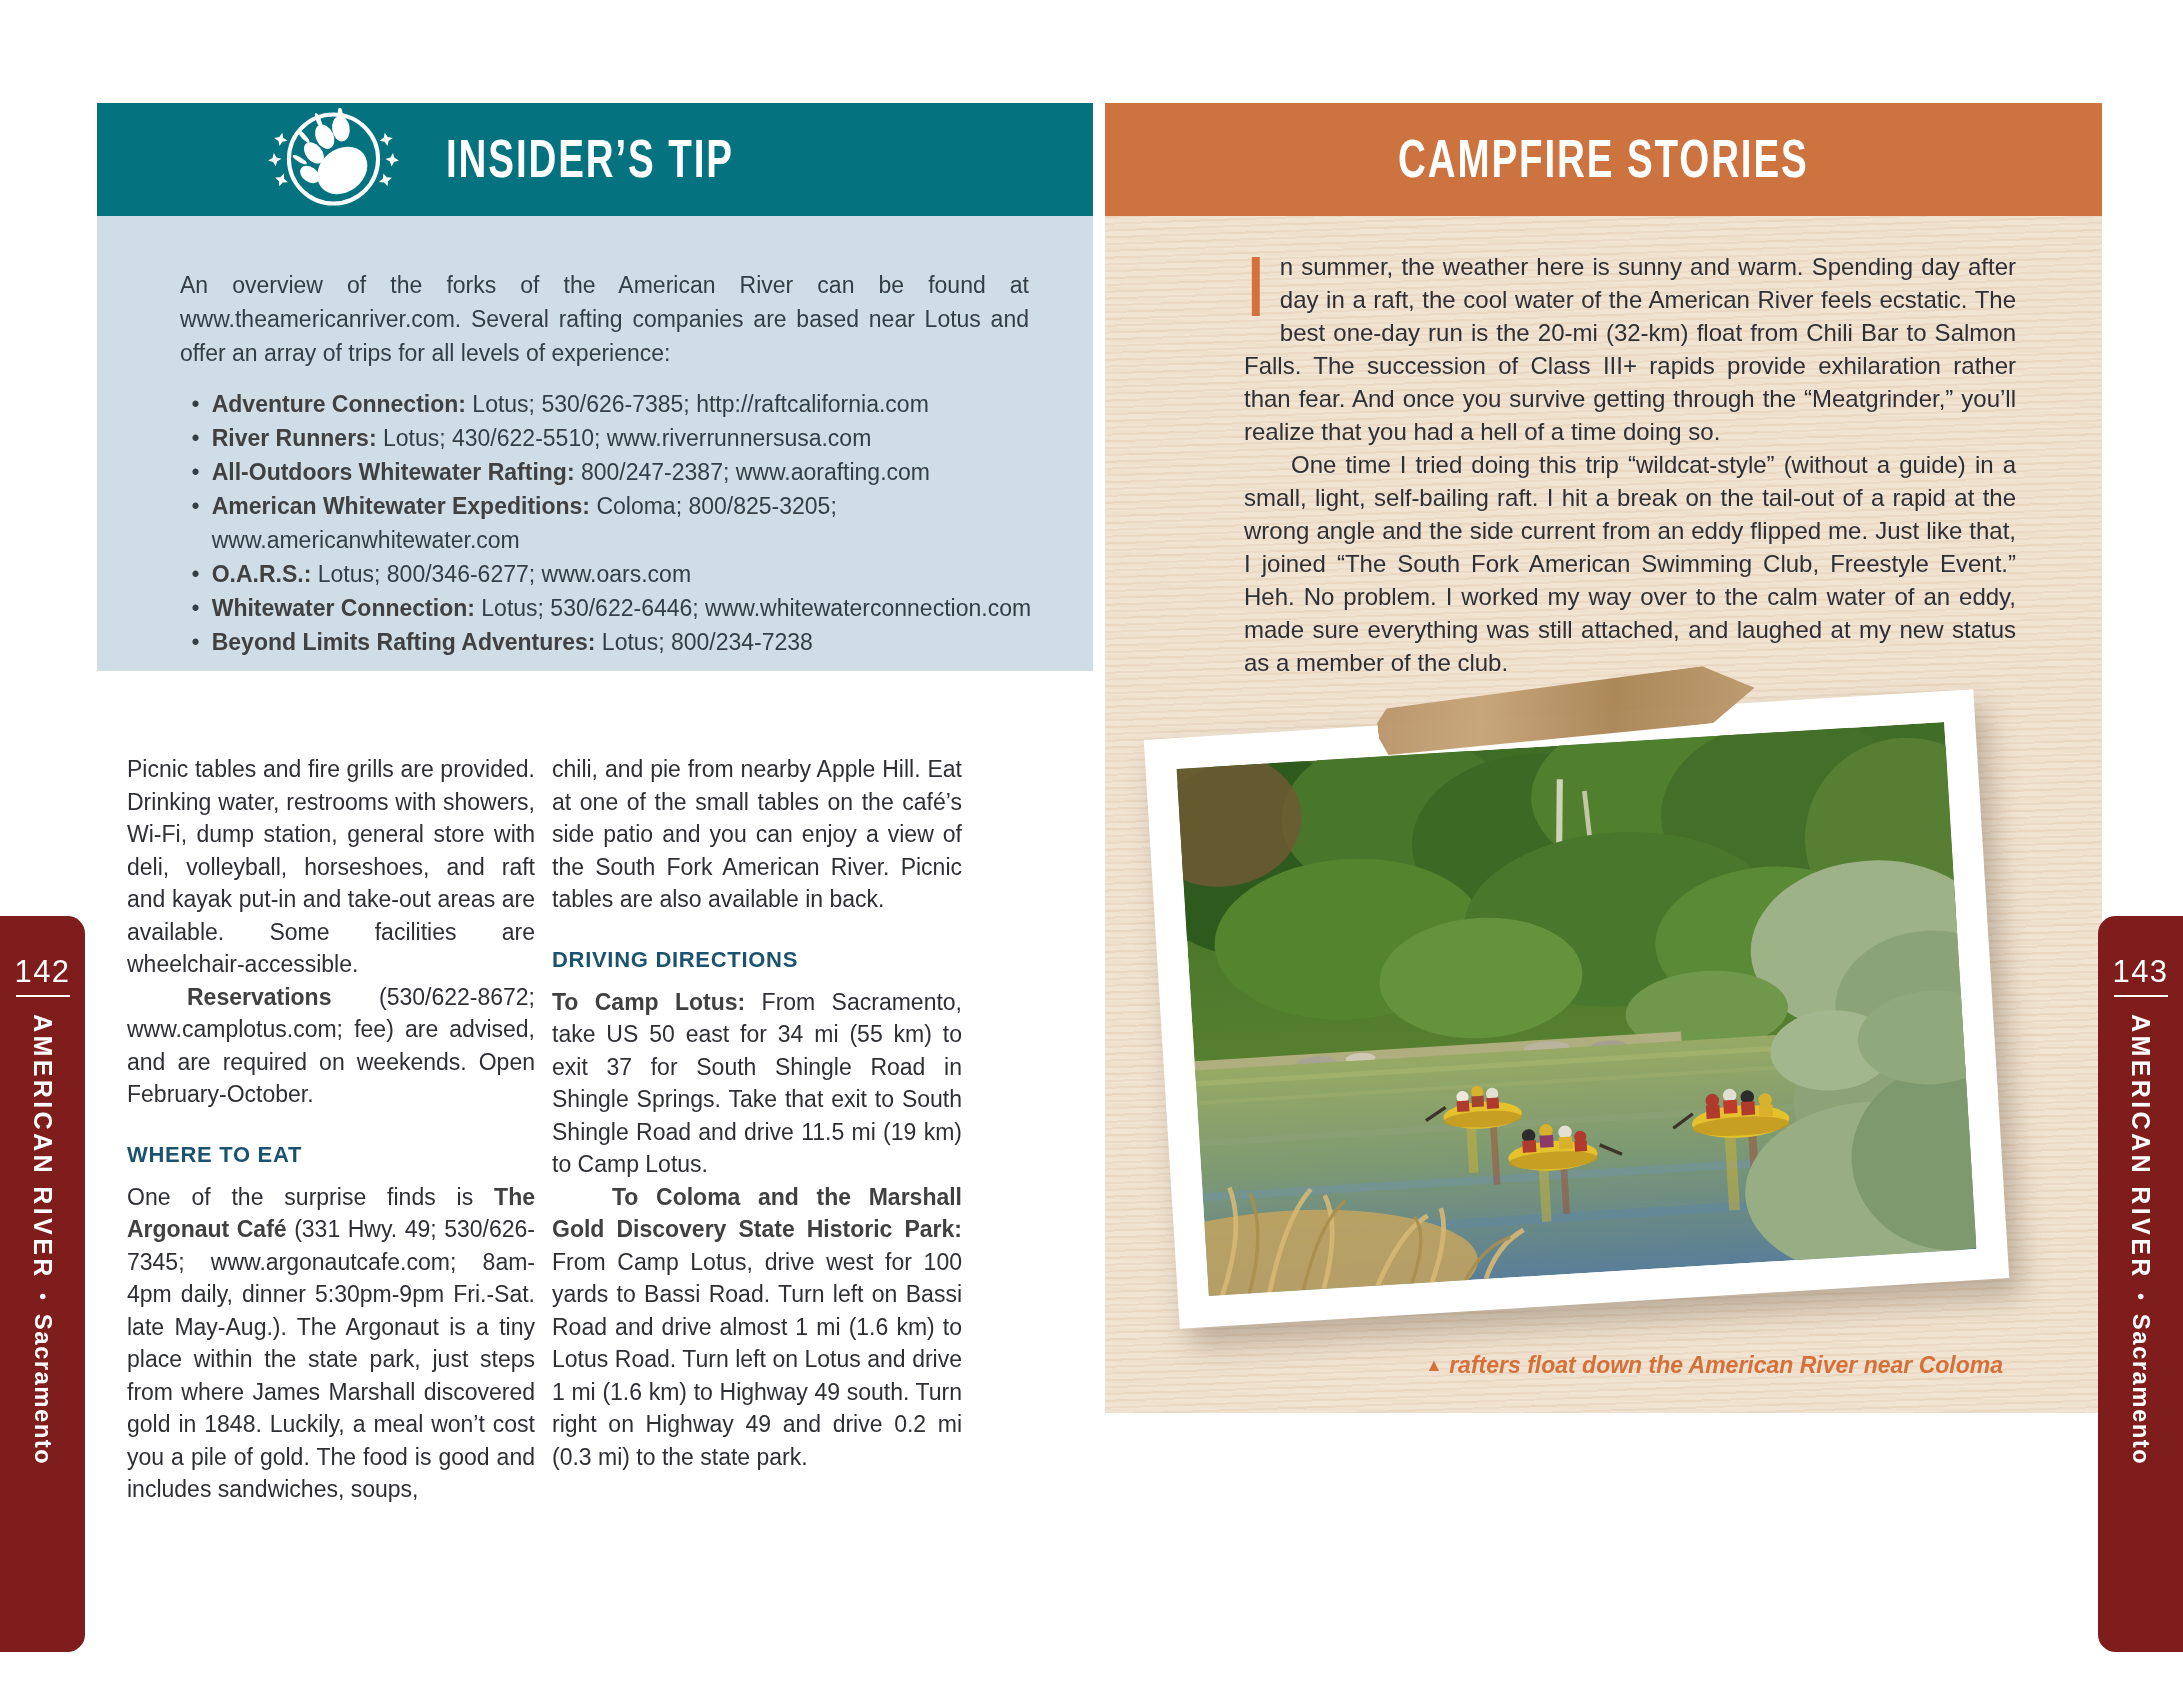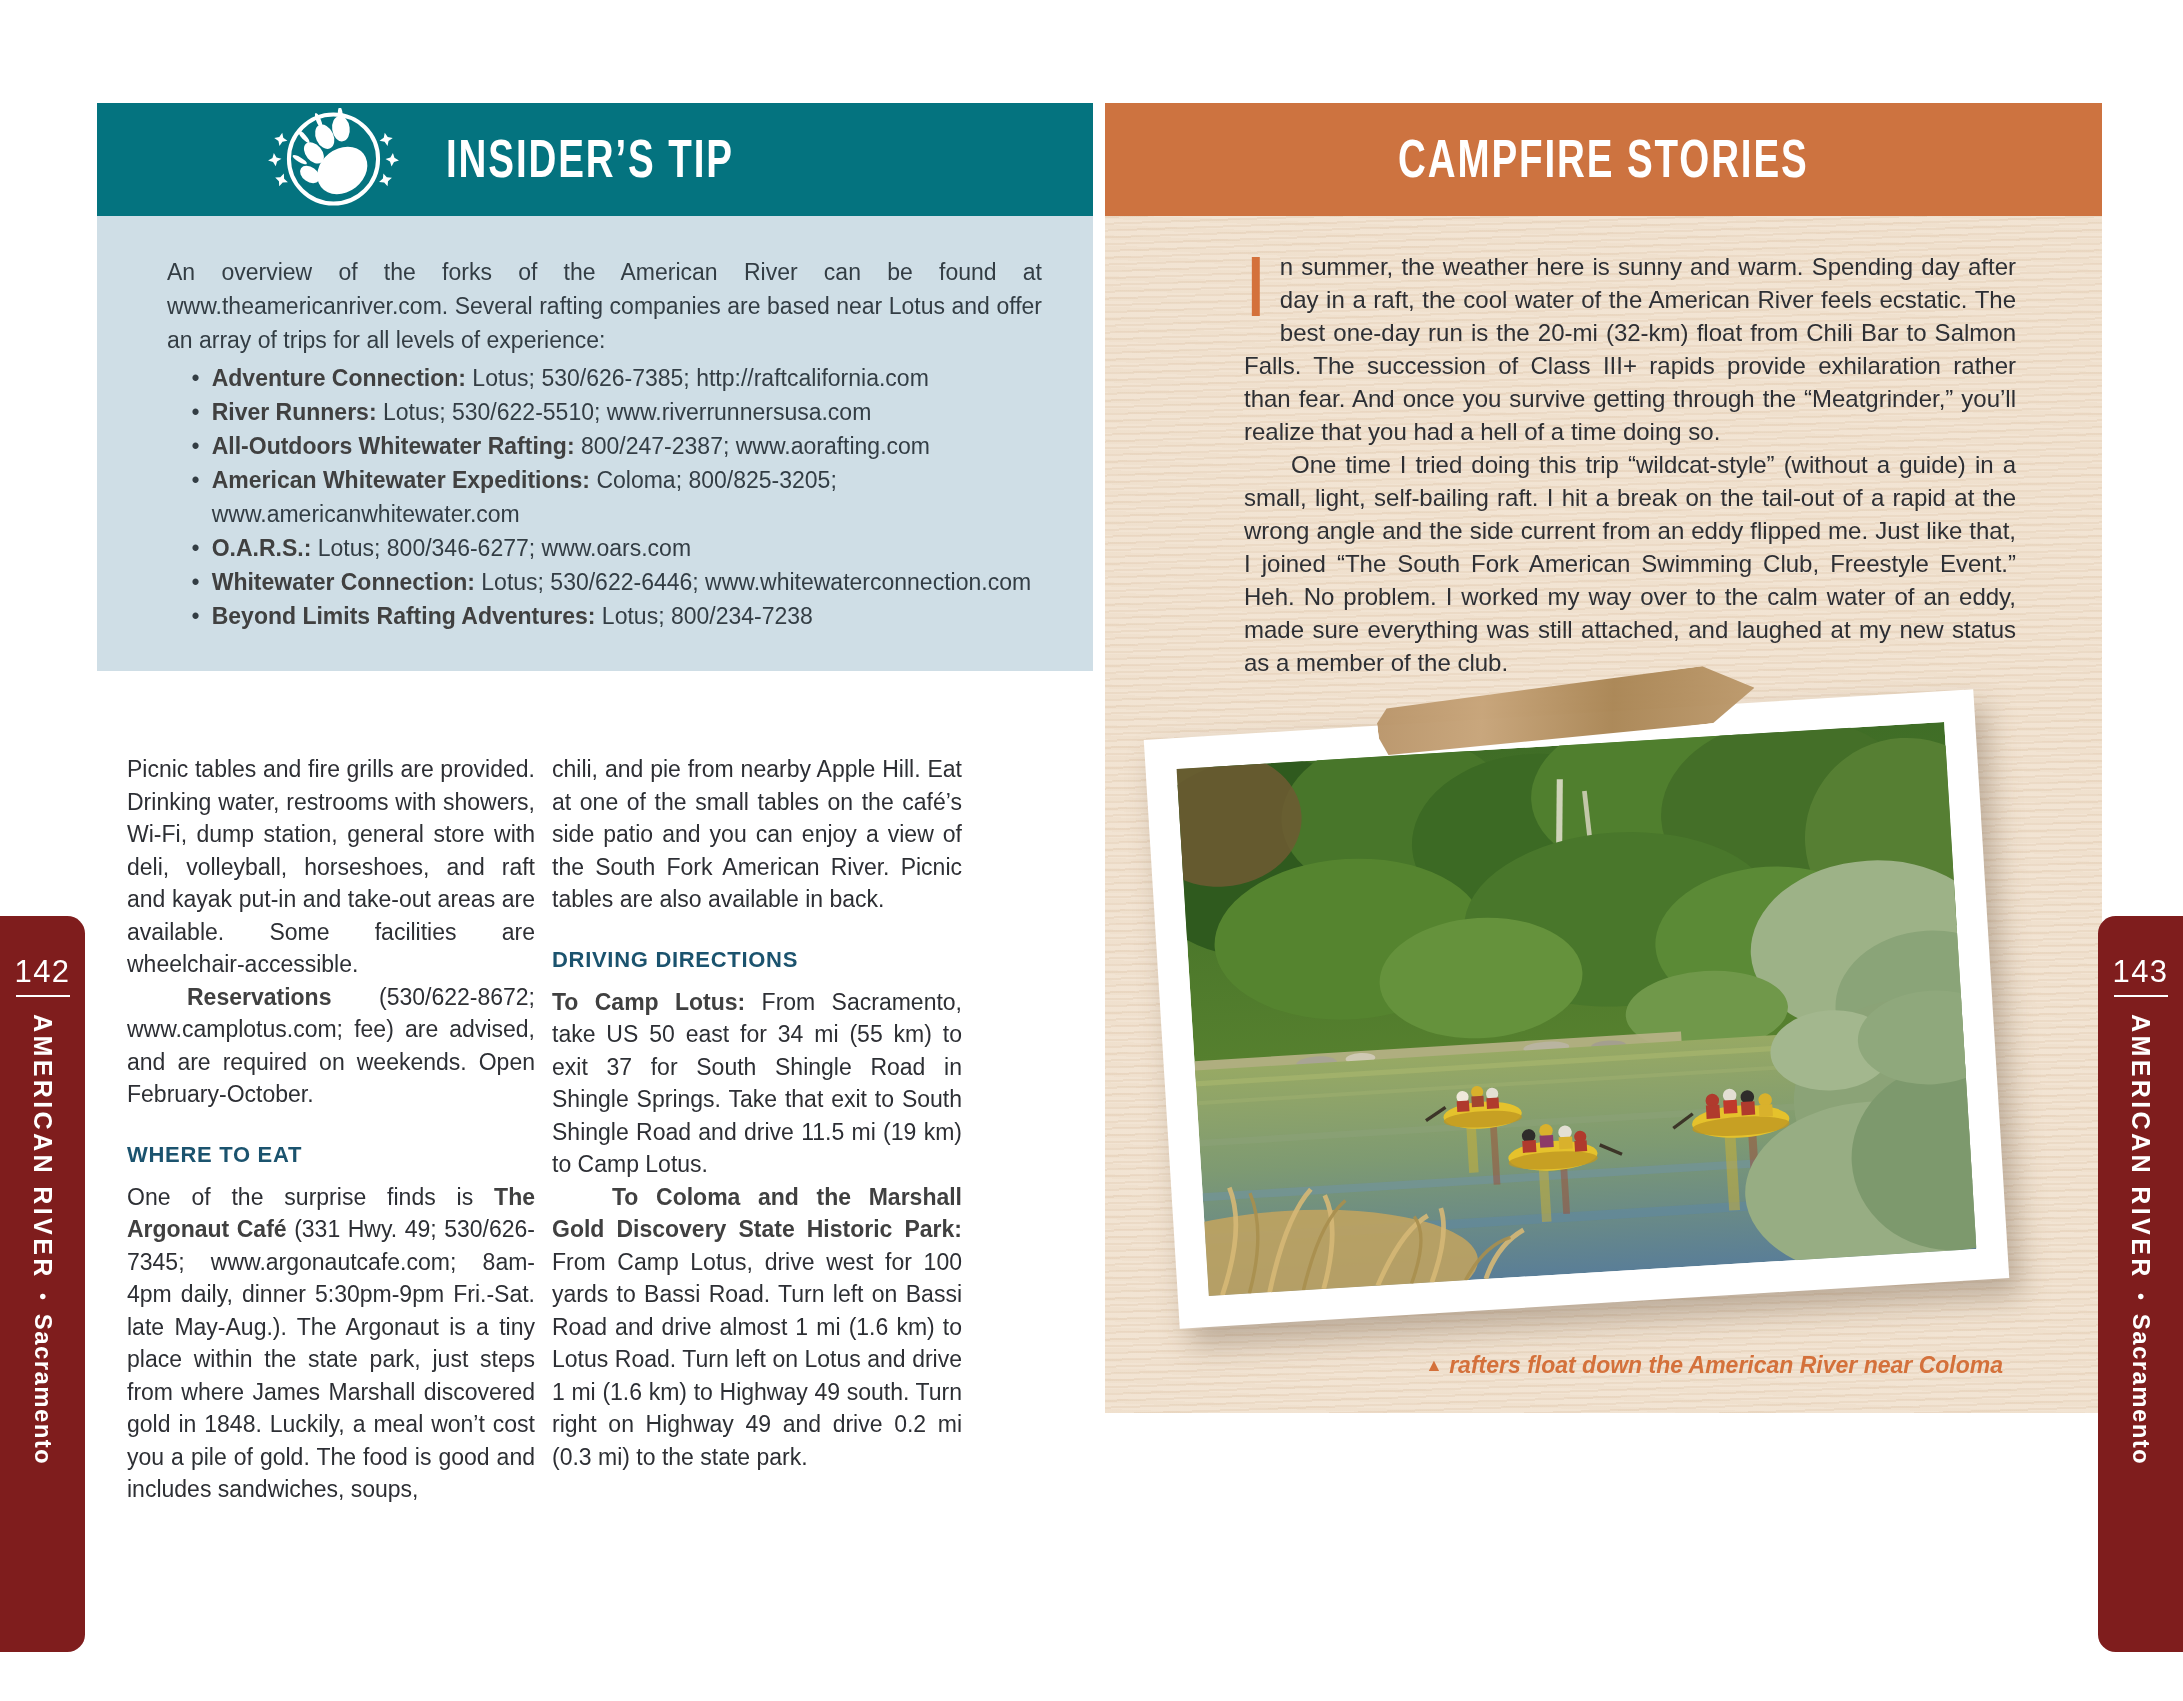--- a/index.html
+++ b/index.html
@@ -9,21 +9,21 @@
   
   .tip-header{position:absolute;left:97px;top:103px;width:996px;height:113px;background:#04737f;}
   .badge{position:absolute;left:169px;top:5.4px;width:135px;height:102px;}
   .tip-title{position:absolute;left:349px;top:0;height:113px;display:flex;align-items:center;}
   .condense{display:inline-block;transform:scaleY(1.32) scaleX(0.94);transform-origin:left center;
             font-weight:700;font-size:41px;letter-spacing:2px;color:#ffffff;white-space:nowrap;}
   .story-header .condense{transform-origin:center center;}
 
   .tip-body{position:absolute;left:97px;top:216px;width:996px;height:455px;background:#cfdee6;
             box-sizing:border-box;padding:35px 47px 0 66px;font-size:23px;line-height:34px;color:#333d44;}
-  .tip-intro{margin:4px;text-align:justify;}
+  .tip-intro{margin:17px;text-align:justify;}
   .tip-list{list-style:none;margin:0 0 0 27px;padding:0;}
   .tip-item{position:relative;padding-left:21.7px;text-align:left;}
   .bullet{position:absolute;left:1.4px;top:0;}
   .lead{font-weight:700;color:#404040;}
 
   
   .col{position:absolute;top:719px;font-size:23px;line-height:32.5px;color:#2d2f34;margin-top:34px;}
   .col1{left:127px;width:408px;}
   .col2{left:552px;width:410px;}
   .body-p{margin:0;text-align:justify;}
@@ -96,21 +96,21 @@
     </svg>
     <div class="tip-title">
         <span class="condense">INSIDER’S TIP</span>
       </div>
   </section>
 
   <section class="tip-body">
     <p class="tip-intro">An overview of the forks of the American River can be found at www.theamericanriver.com. Several rafting companies are based near Lotus and offer an array of trips for all levels of experience:</p>
     <ul class="tip-list">
         <li class="tip-item"><span class="bullet">•</span><span class="lead">Adventure Connection:</span><span> Lotus; 530/626-7385; http://raftcalifornia.com</span></li>
-        <li class="tip-item"><span class="bullet">•</span><span class="lead">River Runners:</span><span> Lotus; 530/622-5510; www.riverrunnersusa.com</span></li>
+        <li class="tip-item"><span class="bullet">•</span><span class="lead">River Runners:</span><span> Lotus; 430/622-5510; www.riverrunnersusa.com</span></li>
         <li class="tip-item"><span class="bullet">•</span><span class="lead">All-Outdoors Whitewater Rafting:</span><span> 800/247-2387; www.aorafting.com</span></li>
         <li class="tip-item"><span class="bullet">•</span><span class="lead">American Whitewater Expeditions:</span><span> Coloma; 800/825-3205; www.americanwhitewater.com</span></li>
         <li class="tip-item"><span class="bullet">•</span><span class="lead">O.A.R.S.:</span><span> Lotus; 800/346-6277; www.oars.com</span></li>
         <li class="tip-item"><span class="bullet">•</span><span class="lead">Whitewater Connection:</span><span> Lotus; 530/622-6446; www.whitewaterconnection.com</span></li>
         <li class="tip-item"><span class="bullet">•</span><span class="lead">Beyond Limits Rafting Adventures:</span><span> Lotus; 800/234-7238</span></li>
       </ul>
   </section>
 
   <section class="col col1">
     <p class="body-p">Picnic tables and fire grills are provided. Drinking water, restrooms with showers, Wi-Fi, dump station, general store with deli, volleyball, horseshoes, and raft and kayak put-in and take-out areas are available. Some facilities are wheelchair-accessible.</p>

